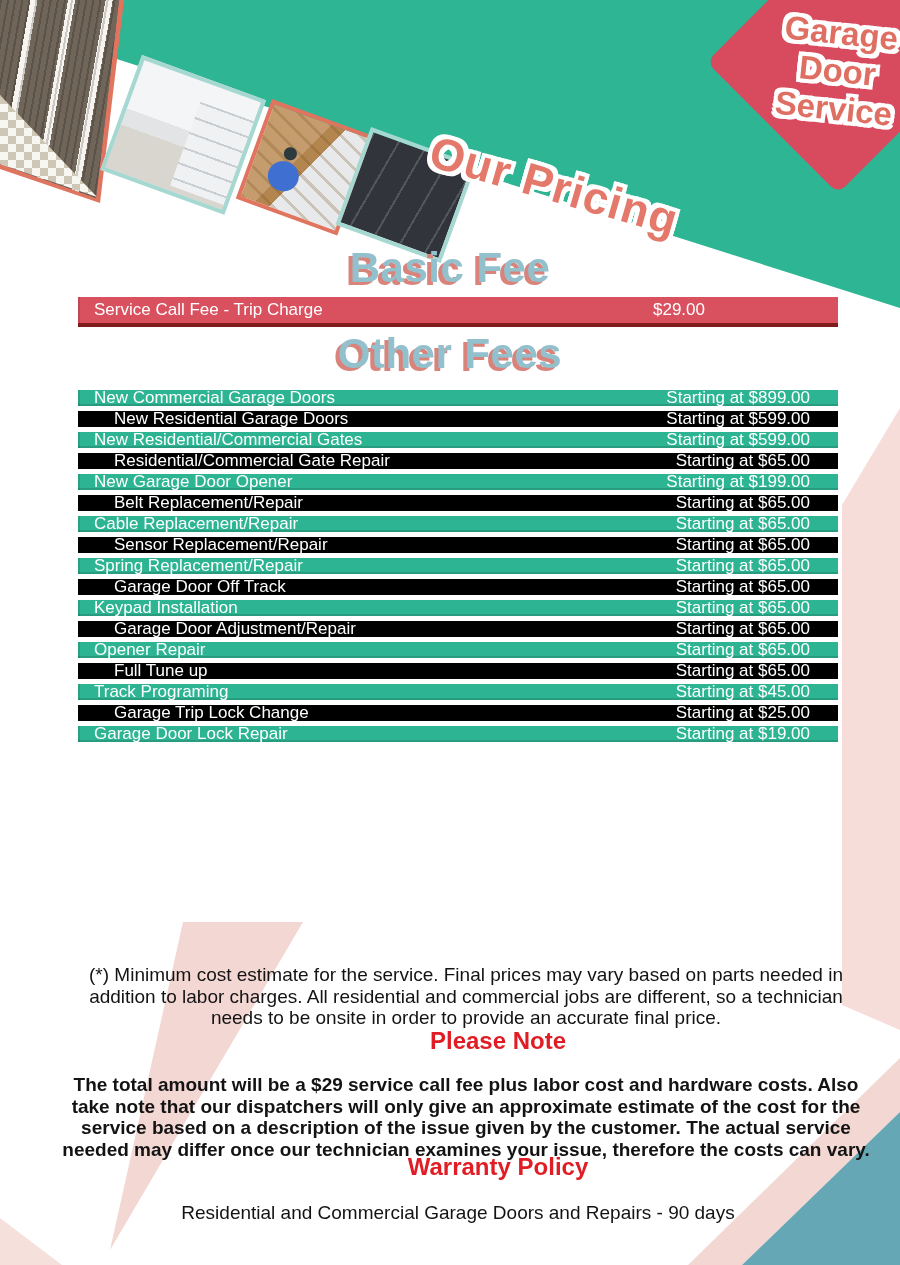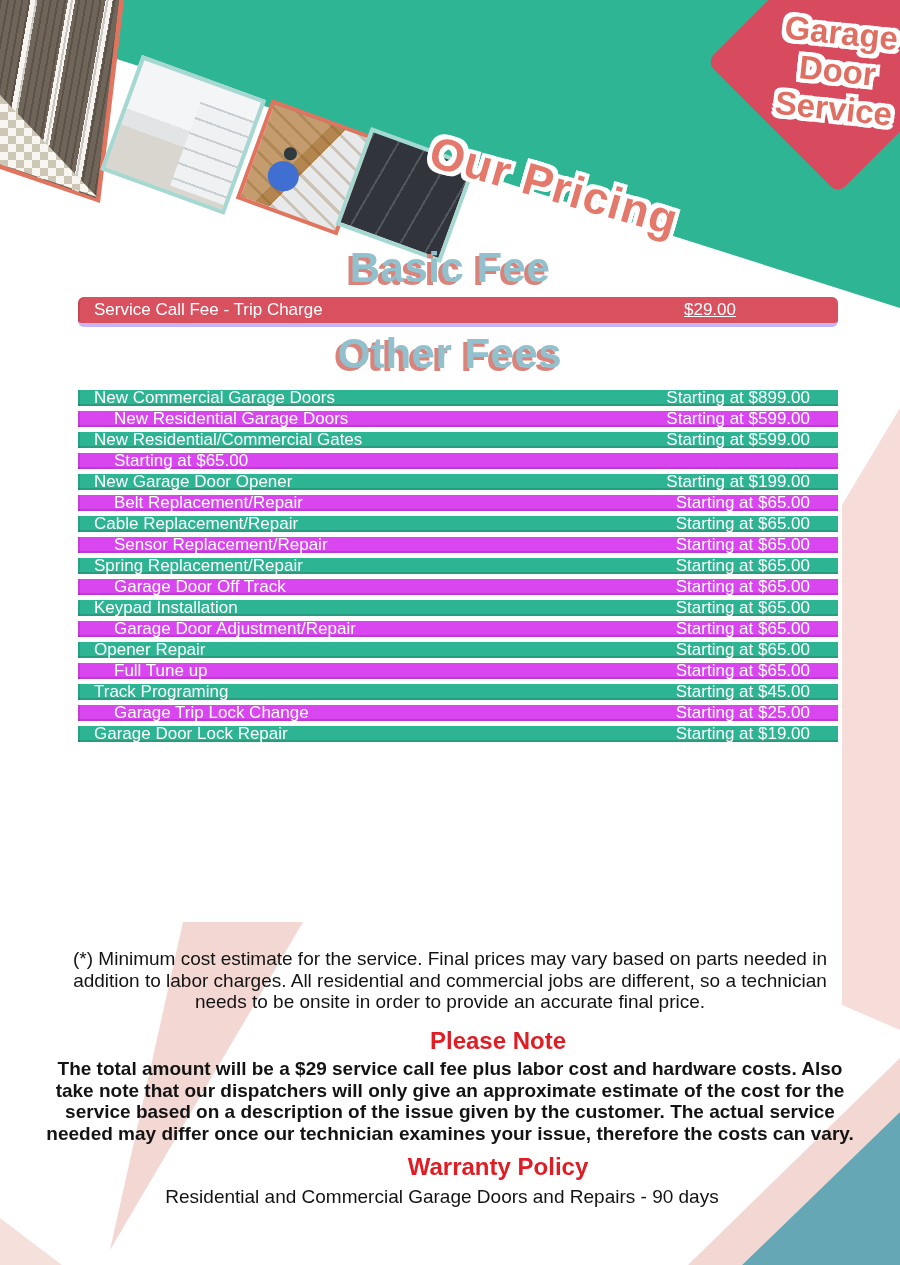--- a/index.html
+++ b/index.html
@@ -118,40 +118,39 @@
   .section-heading{
     left:0;width:900px;text-align:center;
     font-size:42px;font-weight:700;color:#93c0cd;letter-spacing:0.5px;
     text-shadow:-4px 3px 0 #d9837b;
   }
   .basic-heading{top:244px;}
   .other-heading{top:330px;}
 
   .fee-bar{
     left:78px;top:297px;width:760px;height:26px;
-    background:#d9505f;border-bottom:4px solid #c4b5fd;
+    background:#d9505f;border-bottom:4px solid #7f1d1d;
     color:#fff;font-size:17px;line-height:26px;
     box-shadow:inset 2px 0 rgba(0,0,0,0.10);
-    border-radius:6px;
   }
   .fee-bar .bar-label{position:absolute;left:16px;top:0;}
-  .fee-bar .bar-price{position:absolute;left:606px;top:0;text-decoration:underline;}
+  .fee-bar .bar-price{position:absolute;left:575px;top:0;}
 
   .fee-table{left:78px;top:390px;width:760px;}
   .fee-row{
     height:16px;margin-bottom:5px;
     display:flex;align-items:center;justify-content:space-between;
     padding:0 28px 0 16px;color:#fff;font-size:17px;
     box-shadow:inset 0 -2px rgba(0,0,0,0.13), inset 2px 0 rgba(0,0,0,0.10);
   }
   .row-teal{background:#2db492;}
-  .row-red{background:#d946ef;padding-left:36px;}
+  .row-red{background:#000000;padding-left:36px;}
 
   .note-par{
-    text-align:center;color:#131313;font-size:19px;line-height:21.5px;margin:0;
+    text-align:center;color:#131313;font-size:19px;line-height:21.5px;margin:16px;
   }
   .par1{left:50px;top:948px;width:800px;}
   .par2{left:42px;top:1058px;width:816px;font-weight:bold;}
   .red-heading{
     left:0;width:900px;text-align:center;
     font-size:24px;font-weight:700;color:#e01d24;padding-left:48px;
   }
   .please-note{top:1027px;}
   .warranty{top:1153px;}
   .warranty-text{left:42px;top:1186px;width:800px;}
@@ -202,20 +201,21 @@
       <span class="fee-label">New Residential Garage Doors</span>
       <span class="fee-price">Starting at $599.00</span>
     </div>
 
     <div class="fee-row row-teal">
       <span class="fee-label">New Residential/Commercial Gates</span>
       <span class="fee-price">Starting at $599.00</span>
     </div>
 
     <div class="fee-row row-red">
+      <span class="fee-label">Residential/Commercial Gate Repair</span>
       <span class="fee-price">Starting at $65.00</span>
     </div>
 
     <div class="fee-row row-teal">
       <span class="fee-label">New Garage Door Opener</span>
       <span class="fee-price">Starting at $199.00</span>
     </div>
 
     <div class="fee-row row-red">
       <span class="fee-label">Belt Replacement/Repair</span>

